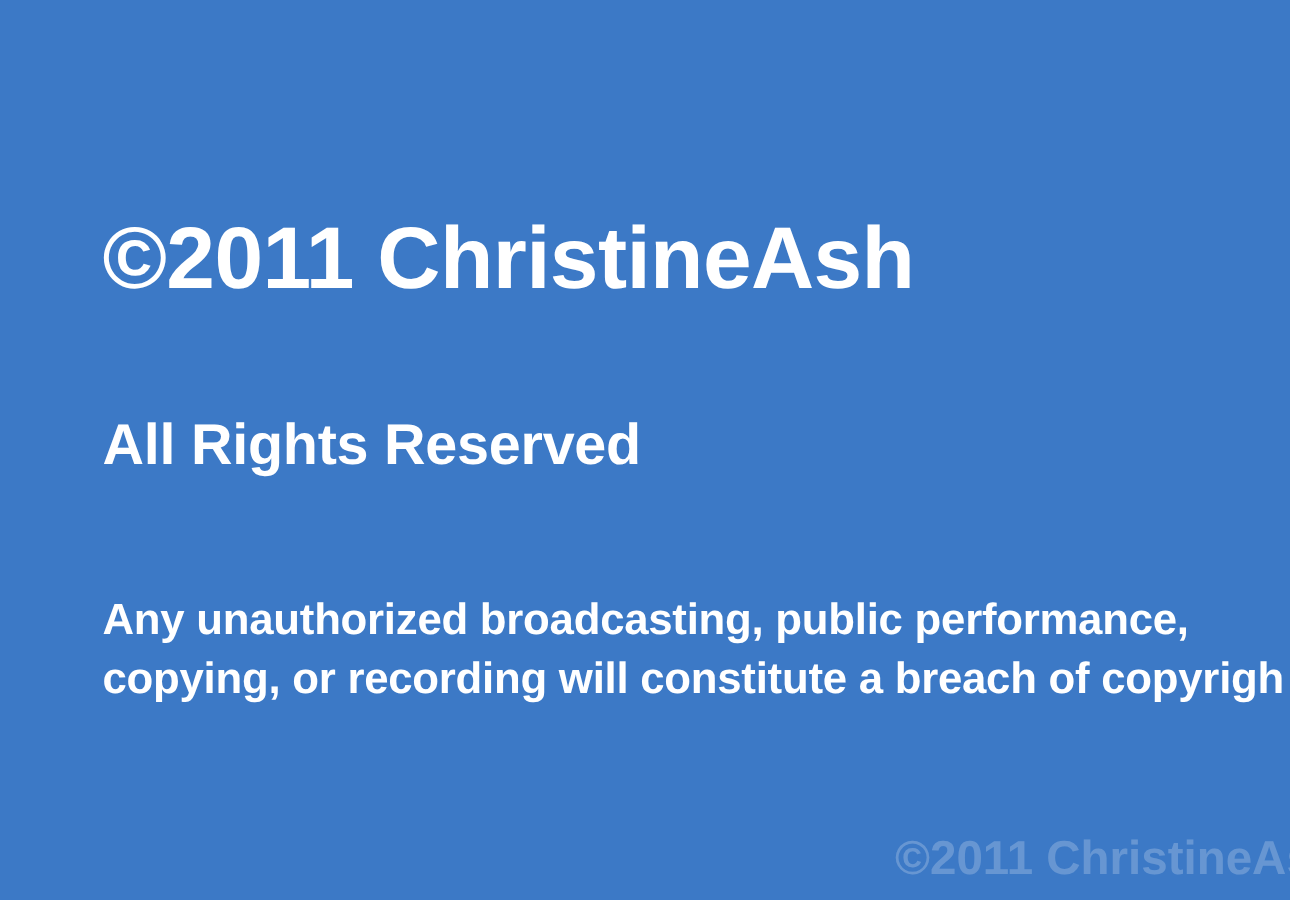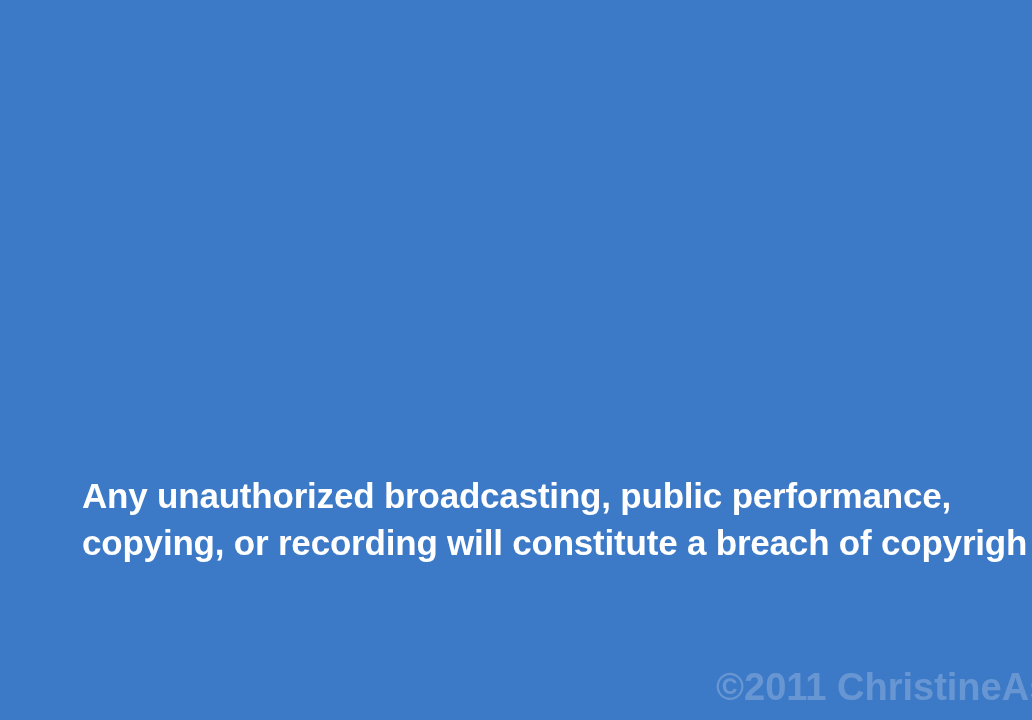--- a/index.html
+++ b/index.html
@@ -79,21 +79,23 @@
     white-space: nowrap;
     letter-spacing: 0px;
     filter: blur(0.4px);
   }
 </style>
 </head>
 <body>
 
 <div class="slide">
 
+  <div class="copyright-title">©2011 ChristineAsh</div>
 
+  <div class="rights-line">All Rights Reserved</div>
 
   <div class="notice-block">
     <div class="notice-line">Any unauthorized broadcasting, public performance,</div>
     <div class="notice-line">copying, or recording will constitute a breach of copyrigh</div>
   </div>
 
   <div class="watermark">©2011 ChristineAs</div>
 
 </div>
 

